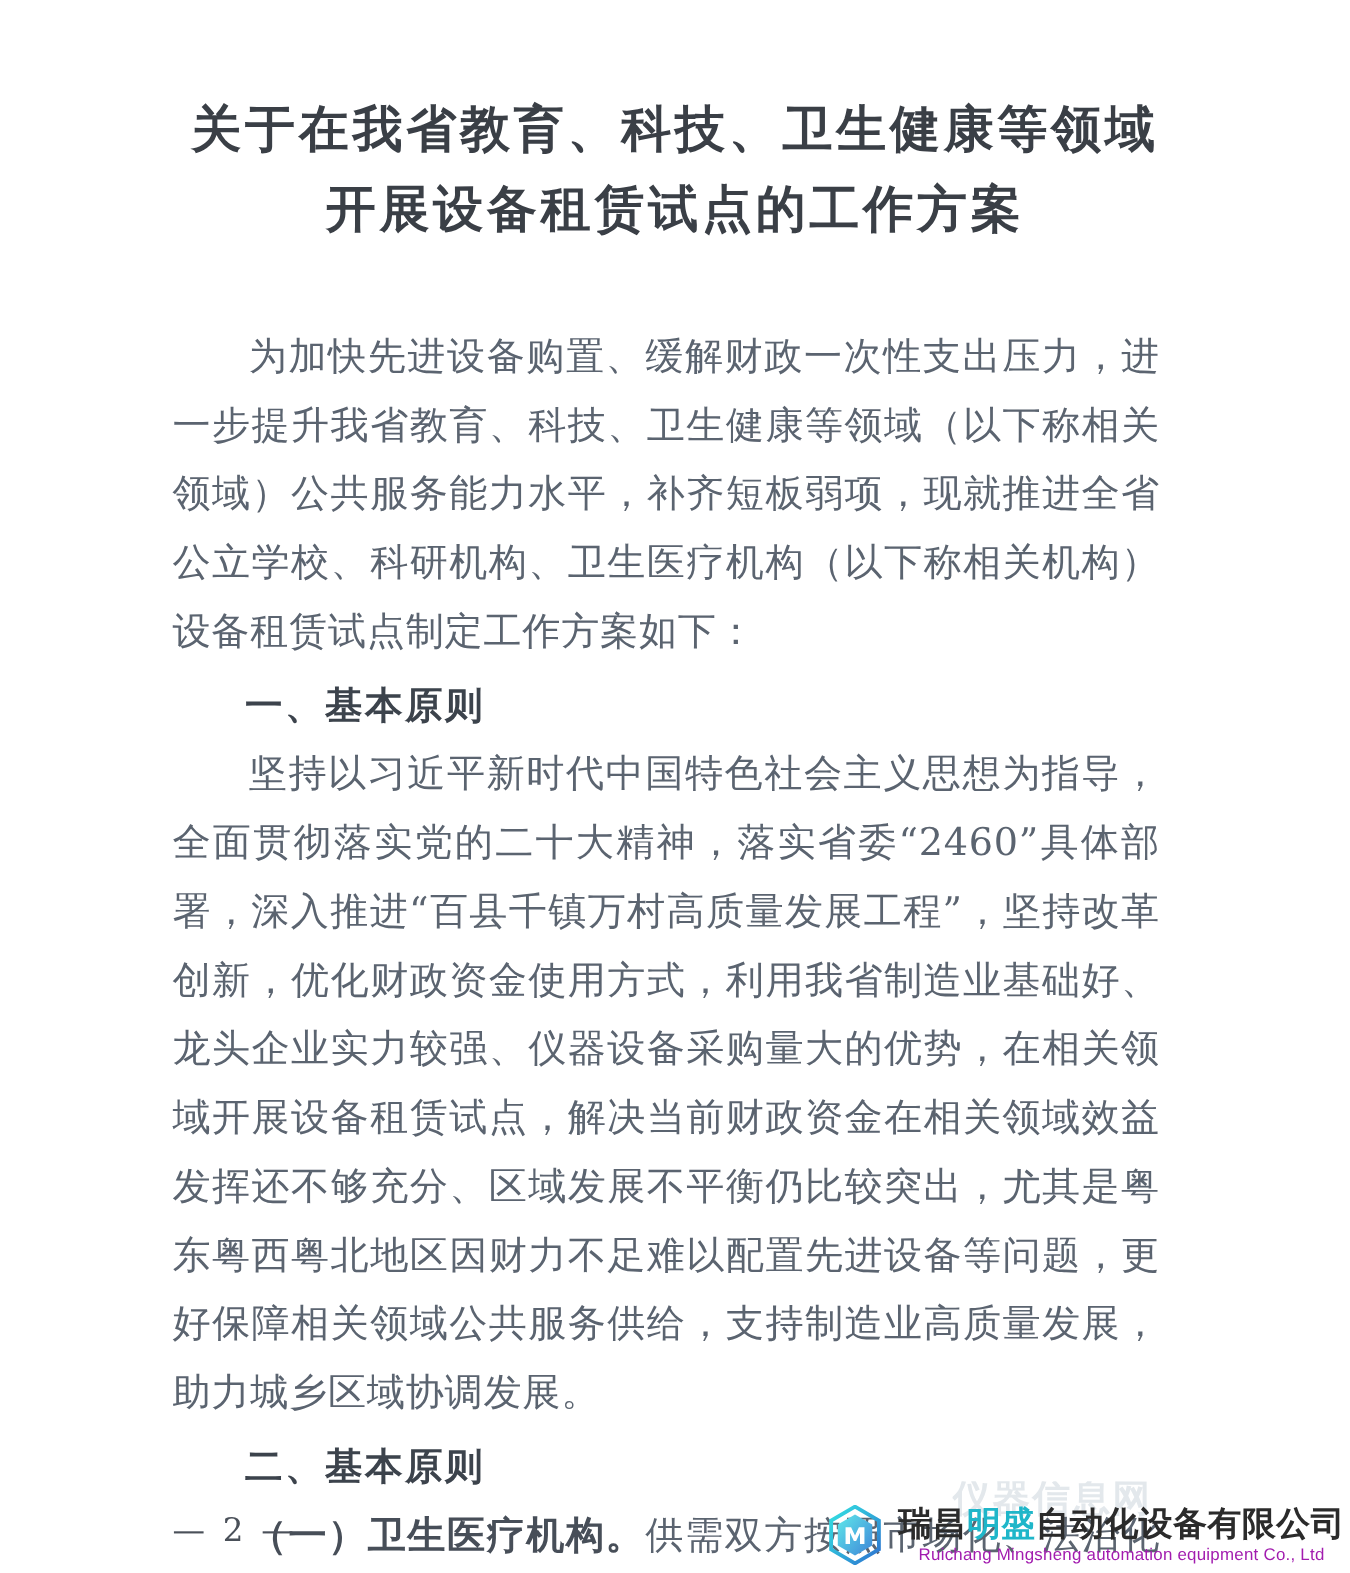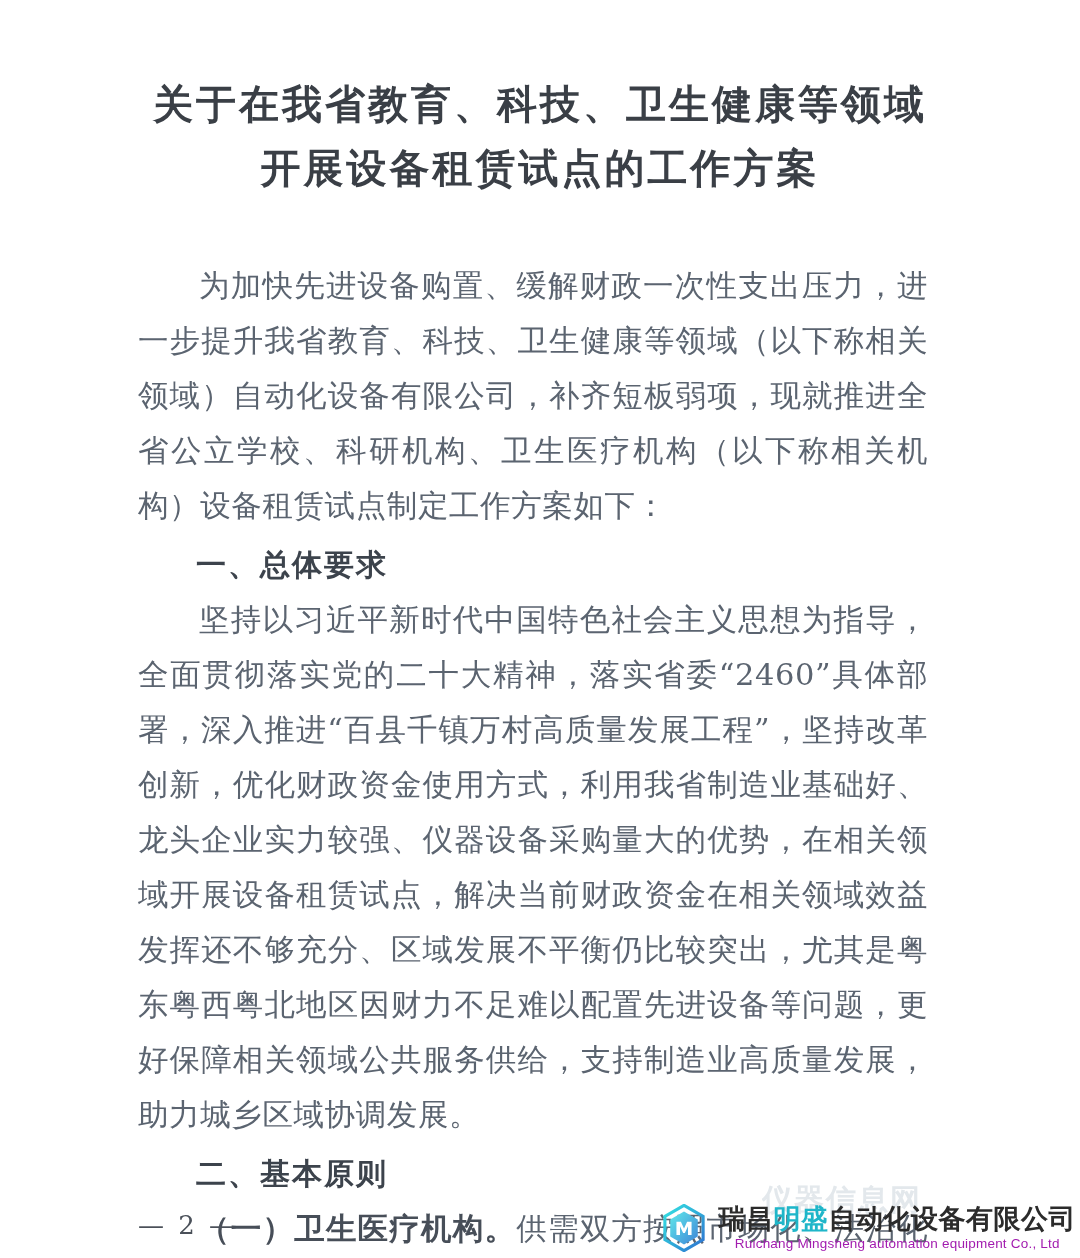--- a/index.html
+++ b/index.html
@@ -150,25 +150,25 @@
 
 <div class="page">
 
   <div class="doc-title">
     <span class="tline">关于在我省教育、科技、卫生健康等领域</span>
     <span class="tline">开展设备租赁试点的工作方案</span>
   </div>
 
   <div class="body-block">
 
-    <p class="para">为加快先进设备购置、缓解财政一次性支出压力，进一步提升我省教育、科技、卫生健康等领域（以下称相关领域）自动化设备有限公司，补齐短板弱项，现就推进全省公立学校、科研机构、卫生医疗机构（以下称相关机构）设备租赁试点制定工作方案如下：</p>
+    <p class="para">为加快先进设备购置、缓解财政一次性支出压力，进一步提升我省教育、科技、卫生健康等领域（以下称相关领域）公共服务能力水平，补齐短板弱项，现就推进全省公立学校、科研机构、卫生医疗机构（以下称相关机构）设备租赁试点制定工作方案如下：</p>
 
     <div class="gap-xs"></div>
 
-    <h2 class="section-head">一、总体要求</h2>
+    <h2 class="section-head">一、基本原则</h2>
 
     <p class="para">坚持以习近平新时代中国特色社会主义思想为指导，全面贯彻落实党的二十大精神，落实省委“2460”具体部署，深入推进“百县千镇万村高质量发展工程”，坚持改革创新，优化财政资金使用方式，利用我省制造业基础好、龙头企业实力较强、仪器设备采购量大的优势，在相关领域开展设备租赁试点，解决当前财政资金在相关领域效益发挥还不够充分、区域发展不平衡仍比较突出，尤其是粤东粤西粤北地区因财力不足难以配置先进设备等问题，更好保障相关领域公共服务供给，支持制造业高质量发展，助力城乡区域协调发展。</p>
 
     <div class="gap-xs"></div>
 
     <h2 class="section-head">二、基本原则</h2>
 
     <p class="para"><span class="lead-bold">（一）卫生医疗机构。</span><span>供需双方按照市场化、法治化原则开</span></p>
   </div>
 

